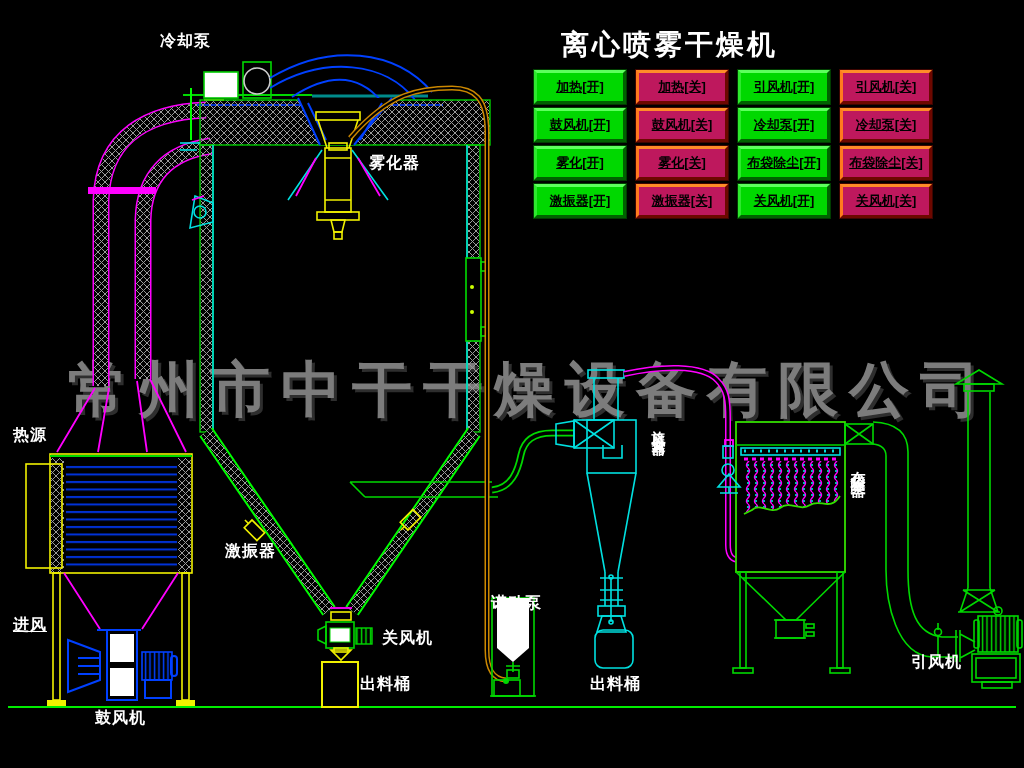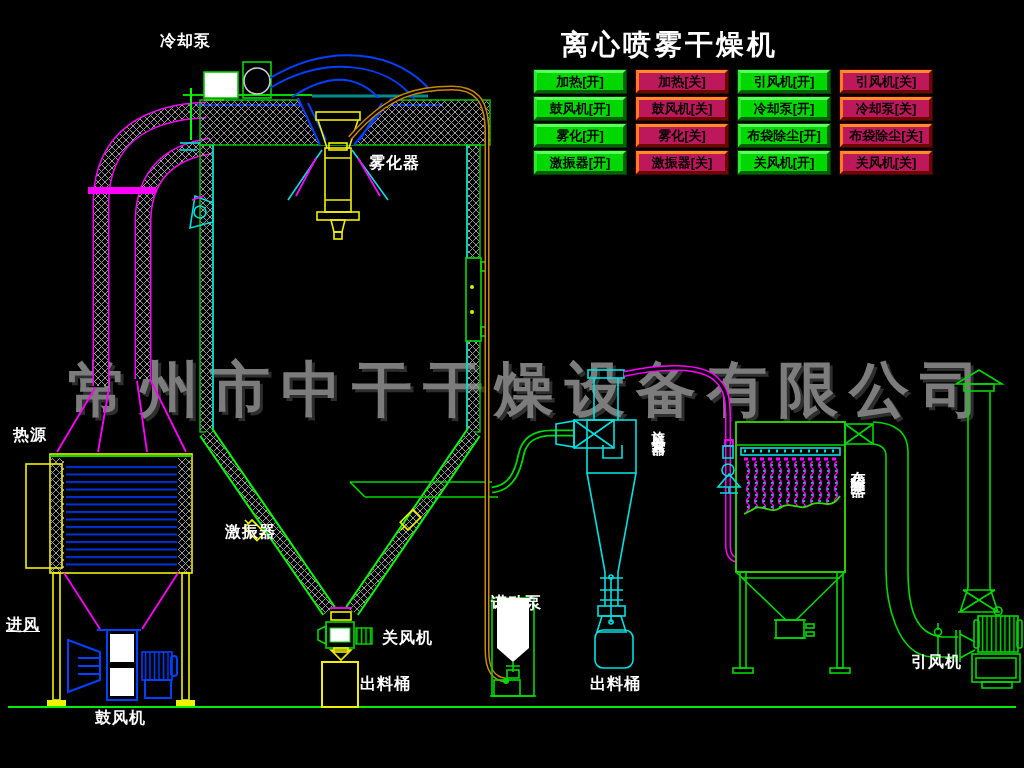--- a/index.html
+++ b/index.html
@@ -6,23 +6,23 @@
   #screen{position:relative;width:1024px;height:768px;background:#000;overflow:hidden;
           font-family:"Liberation Sans","DejaVu Sans",sans-serif;}
   #watermark{position:absolute;left:68px;top:350px;font-size:60px;font-weight:bold;
              color:#7c7c7c;letter-spacing:11px;white-space:nowrap;z-index:1;
              text-shadow:3px 3px 0 #2e2e2e;}
   #drawing{position:absolute;left:0;top:0;z-index:2;}
   #title{position:absolute;left:561px;top:26px;font-size:28px;font-weight:bold;color:#fff;
          letter-spacing:3px;z-index:4;}
   #panel{position:absolute;left:534px;top:70px;display:grid;
          grid-template-columns:repeat(4,92px);gap:4px 10px;z-index:4;}
-  .btn{height:23px;display:flex;align-items:center;justify-content:center;
+  .btn{height:34px;display:flex;align-items:center;justify-content:center;
        font-size:13px;font-weight:bold;color:#000;cursor:pointer;box-sizing:border-box;
-       white-space:nowrap;}
+       white-space:nowrap;text-decoration:underline;}
   .btn.green{background:#00d800;border:3px solid;
              border-color:#5dff5d #006200 #006200 #2ee82e;outline:1px solid #013d01;}
   .btn.red{background:#be185d;border:3px solid;
            border-color:#ff8c28 #6d0800 #6d0800 #ff7a1e;outline:1px solid #3d0501;}
   .lbl{position:absolute;color:#fff;font-size:16px;font-weight:bold;z-index:5;
        white-space:nowrap;letter-spacing:1px;}
   .vlbl{writing-mode:vertical-rl;text-orientation:upright;letter-spacing:3px;}
   
   .c{stroke:#00e0e0;fill:none;stroke-width:1.6;}
   .g{stroke:#00d800;fill:none;stroke-width:1.6;}
@@ -283,23 +283,23 @@
     <div class="btn red">布袋除尘[关]</div>
     <div class="btn green">激振器[开]</div>
     <div class="btn red">激振器[关]</div>
     <div class="btn green">关风机[开]</div>
     <div class="btn red">关风机[关]</div>
   </div>
 
   <div class="lbl" style="left:160px;top:31px;">冷却泵</div>
   <div class="lbl" style="left:369px;top:153px;">雾化器</div>
   <div class="lbl" style="left:13px;top:425px;">热源</div>
-  <div class="lbl" style="left:6px;top:615px;text-decoration:underline;">进风</div>
+  <div class="lbl" style="left:13px;top:615px;text-decoration:underline;">进风</div>
   <div class="lbl" style="left:95px;top:708px;">鼓风机</div>
-  <div class="lbl" style="left:225px;top:522px;">激振器</div>
+  <div class="lbl" style="left:225px;top:541px;">激振器</div>
   <div class="lbl" style="left:382px;top:628px;text-align:center;">关风机</div>
   <div class="lbl" style="left:360px;top:674px;">出料桶</div>
   <div class="lbl" style="left:491px;top:569px;margin-top:24px;">诺动泵</div>
   <div class="lbl" style="left:590px;top:674px;">出料桶</div>
   <div class="lbl vlbl" style="left:650px;top:419px;font-size:14px;">旋风分离器</div>
   <div class="lbl vlbl" style="left:848px;top:459px;font-size:15px;">布袋除尘器</div>
   <div class="lbl" style="left:911px;top:652px;text-align:center;">引风机</div>
 
 </div>
 

